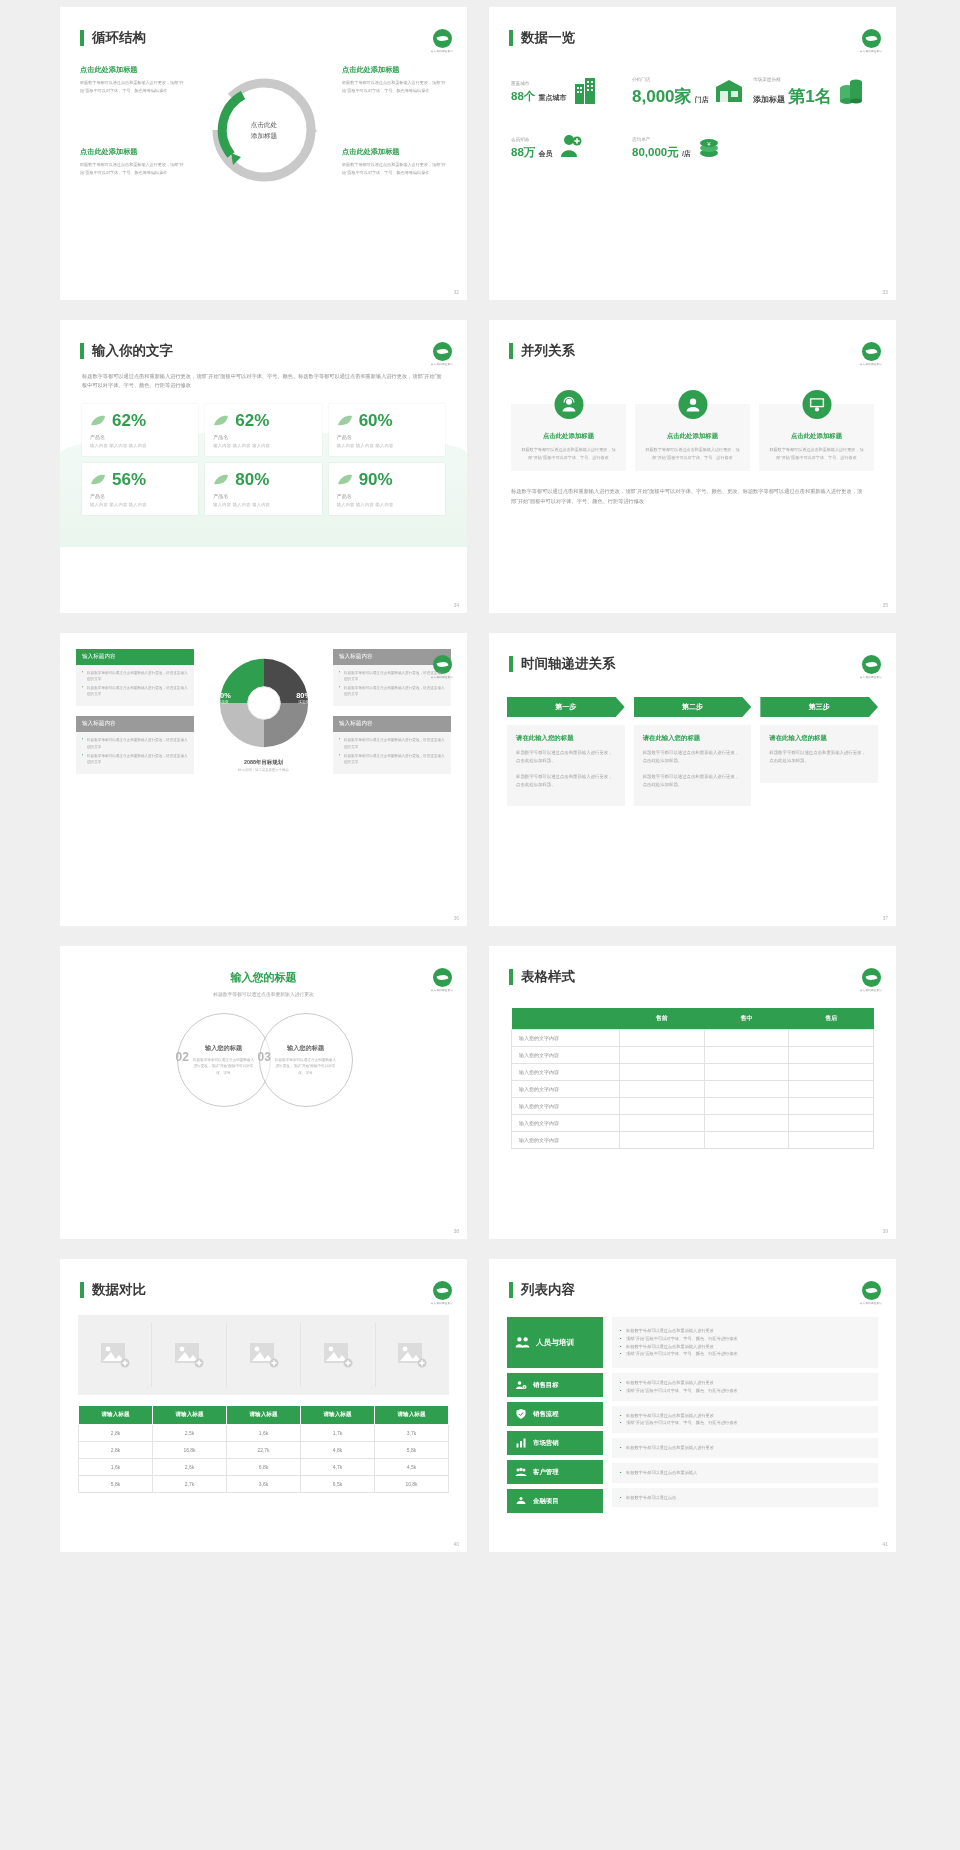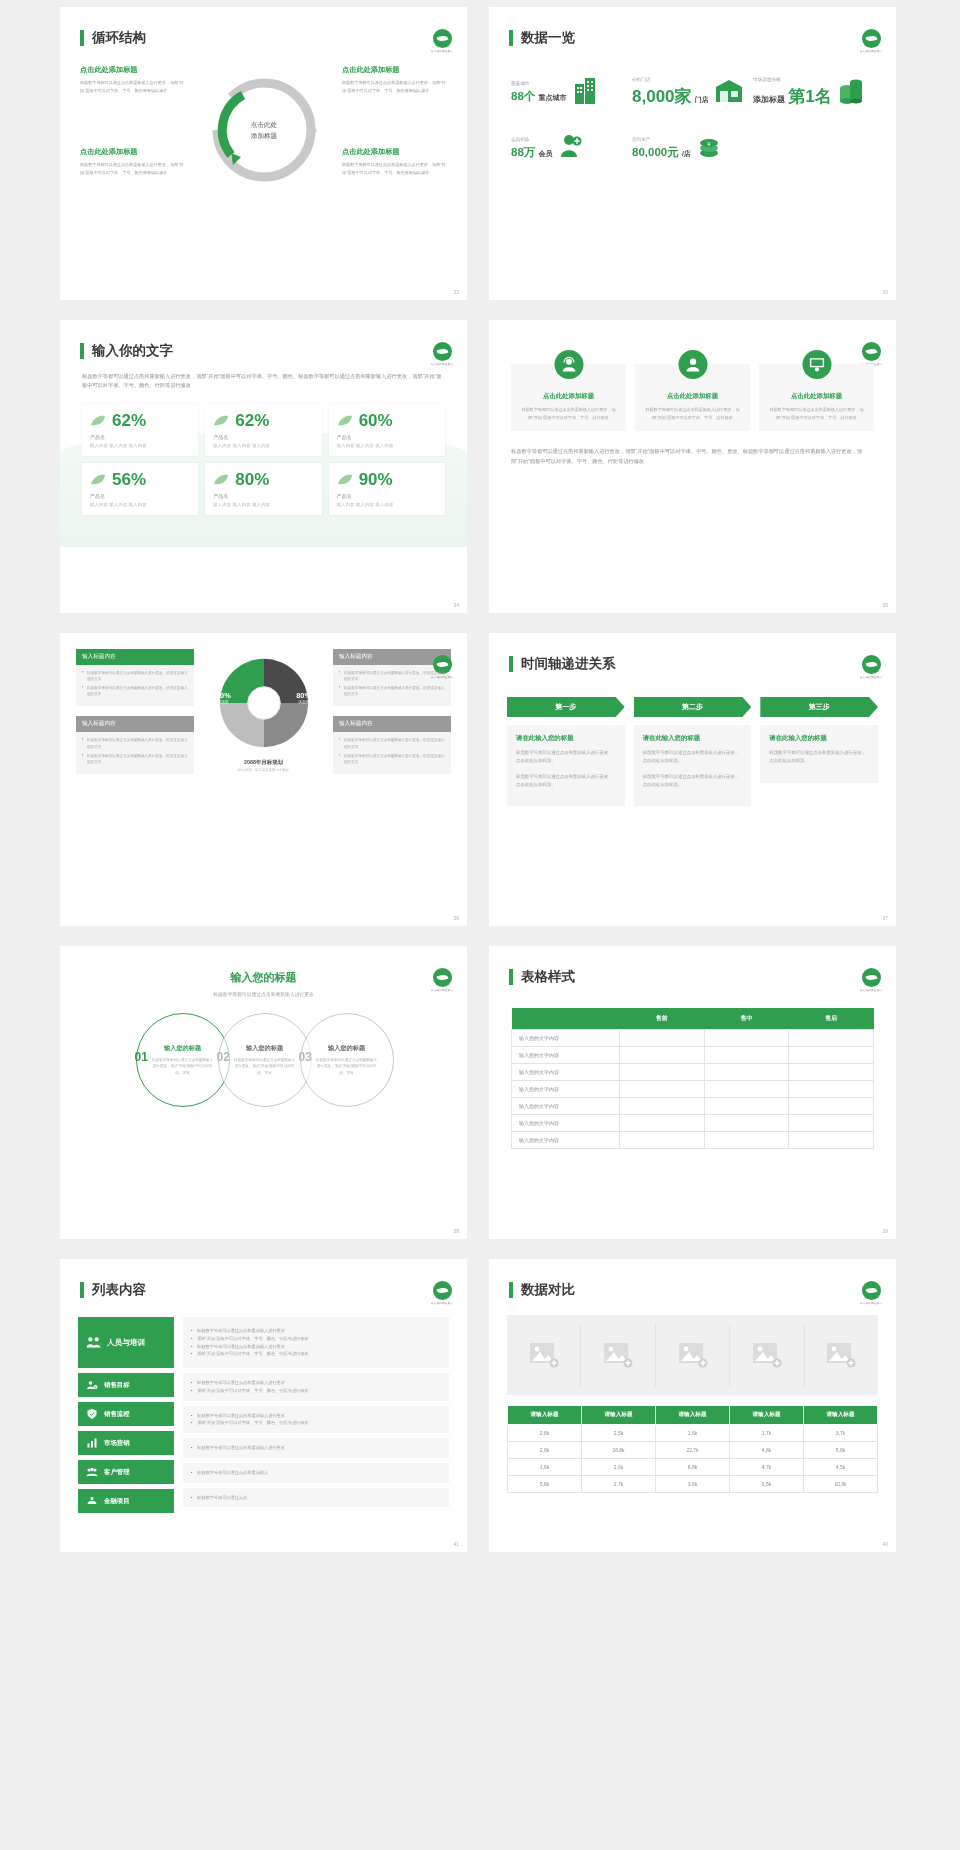--- a/index.html
+++ b/index.html
@@ -395,20 +395,24 @@
           <div class="p-val">90%</div>
         </div>
         <div class="p-name">产品名</div>
         <div class="p-sub">输入内容  输入内容  输入内容</div>
       </div>
     </div>
     <div class="slide-num">34</div>
   </div>
 
   <div class="slide">
+    <div class="title-row">
+      <div class="title-bar"></div>
+      <div class="title-txt">并列关系</div>
+    </div>
     <div class="logo">
       <div class="mark"></div>
       <div class="lt">南方有机绿色食品</div>
     </div>
     <div class="par-grid" style="margin-top:22px;">
       <div class="par-card">
         <div class="par-circle">
           <svg width="17" height="17" viewBox="0 0 24 24">
               <circle cx="12" cy="8" r="4.2" fill="#fff"></circle>
               <path d="M3 22 C3 14 21 14 21 22 Z" fill="#fff"></path>
@@ -564,25 +568,20 @@
   <div class="slide">
     <div class="logo">
       <div class="mark"></div>
       <div class="lt">南方有机绿色食品</div>
     </div>
     <div class="tc-head">
       <h3>输入您的标题</h3>
       <p>标题数字等都可以通过点击和重新输入进行更改</p>
     </div>
     <div class="tc-row">
-      <div class="tc-circle active" style="position:relative;">
-        <div class="tc-num" style="left:-2px;top:36px;color:#2f9e4f;">01</div>
-        <h5>输入您的标题</h5>
-        <p>标题数字等都可以通过点击和重新输入进行更改，顶部“开始”面板中可以对字体、字号</p>
-      </div>
       <div class="tc-circle" style="position:relative;">
         <div class="tc-num" style="left:-2px;top:36px;">02</div>
         <h5>输入您的标题</h5>
         <p>标题数字等都可以通过点击和重新输入进行更改，顶部“开始”面板中可以对字体、字号</p>
       </div>
       <div class="tc-circle" style="position:relative;justify-content:center;">
         <div class="tc-num" style="left:-2px;top:36px;">03</div>
         <h5>输入您的标题</h5>
         <p>标题数字等都可以通过点击和重新输入进行更改，顶部“开始”面板中可以对字体、字号</p>
       </div>
@@ -647,122 +646,20 @@
           </tr>
         <tr>
             <td class="first">输入您的文字内容</td>
             <td></td>
             <td></td>
             <td></td>
           </tr>
       </tbody>
     </table>
     <div class="slide-num">39</div>
-  </div>
-
-  <div class="slide">
-    <div class="title-row">
-      <div class="title-bar"></div>
-      <div class="title-txt">列表内容</div>
-    </div>
-    <div class="logo">
-      <div class="mark"></div>
-      <div class="lt">南方有机绿色食品</div>
-    </div>
-    <div class="ls-wrap">
-      <div class="ls-left">
-        <div class="ls-item big">
-          <svg width="15" height="15" viewBox="0 0 24 24">
-              <circle cx="7" cy="7" r="3.4" fill="#fff"></circle>
-              <circle cx="17" cy="7" r="3.4" fill="#fff"></circle>
-              <path d="M1 20 C1 13 13 13 13 20 Z" fill="#fff"></path>
-              <path d="M11 20 C11 14 23 14 23 20 Z" fill="#fff"></path>
-            </svg>
-          <span>人员与培训</span>
-        </div>
-        <div class="ls-item">
-          <svg width="12" height="12" viewBox="0 0 24 24">
-              <circle cx="9" cy="8" r="3.6" fill="#fff"></circle>
-              <path d="M2 20 C2 13 16 13 16 20 Z" fill="#fff"></path>
-              <circle cx="19" cy="16" r="4" fill="#fff"></circle>
-              <circle cx="19" cy="16" r="1.6" fill="#2f9e4f"></circle>
-            </svg>
-          <span>销售目标</span>
-        </div>
-        <div class="ls-item">
-          <svg width="12" height="12" viewBox="0 0 24 24">
-              <path d="M12 2 L21 5 V12 C21 17 12 22 12 22 C12 22 3 17 3 12 V5 Z" fill="#fff"></path>
-              <polyline points="8,12 11,15 16,9" stroke="#2f9e4f" stroke-width="2" fill="none"></polyline>
-            </svg>
-          <span>销售流程</span>
-        </div>
-        <div class="ls-item">
-          <svg width="12" height="12" viewBox="0 0 24 24">
-              <rect x="3" y="13" width="4" height="8" fill="#fff"></rect>
-              <rect x="10" y="8" width="4" height="13" fill="#fff"></rect>
-              <rect x="17" y="3" width="4" height="18" fill="#fff"></rect>
-            </svg>
-          <span>市场营销</span>
-        </div>
-        <div class="ls-item">
-          <svg width="12" height="12" viewBox="0 0 24 24">
-              <circle cx="6" cy="8" r="3" fill="#fff"></circle>
-              <circle cx="18" cy="8" r="3" fill="#fff"></circle>
-              <circle cx="12" cy="7" r="3.4" fill="#fff"></circle>
-              <path d="M1 20 C1 14 23 14 23 20 Z" fill="#fff"></path>
-            </svg>
-          <span>客户管理</span>
-        </div>
-        <div class="ls-item">
-          <svg width="12" height="12" viewBox="0 0 24 24">
-              <path d="M3 18 C3 9 21 9 21 18 Z" fill="#fff"></path>
-              <circle cx="12" cy="7" r="3" fill="#fff"></circle>
-            </svg>
-          <span>金融项目</span>
-        </div>
-      </div>
-      <div class="ls-right">
-        <div class="ls-row tall">
-          <ul style="margin:0;padding:0;">
-            <li>标题数字等都可以通过点击和重新输入进行更改</li>
-            <li>顶部“开始”面板中可以对字体、字号、颜色、行距等进行修改</li>
-            <li>标题数字等都可以通过点击和重新输入进行更改</li>
-            <li>顶部“开始”面板中可以对字体、字号、颜色、行距等进行修改</li>
-          </ul>
-        </div>
-        <div class="ls-row">
-          <ul style="margin:0;padding:0;">
-            <li>标题数字等都可以通过点击和重新输入进行更改</li>
-            <li>顶部“开始”面板中可以对字体、字号、颜色、行距等进行修改</li>
-          </ul>
-        </div>
-        <div class="ls-row">
-          <ul style="margin:0;padding:0;">
-            <li>标题数字等都可以通过点击和重新输入进行更改</li>
-            <li>顶部“开始”面板中可以对字体、字号、颜色、行距等进行修改</li>
-          </ul>
-        </div>
-        <div class="ls-row">
-          <ul style="margin:0;padding:0;">
-            <li>标题数字等都可以通过点击和重新输入进行更改</li>
-          </ul>
-        </div>
-        <div class="ls-row">
-          <ul style="margin:0;padding:0;">
-            <li>标题数字等都可以通过点击和重新输入</li>
-          </ul>
-        </div>
-        <div class="ls-row">
-          <ul style="margin:0;padding:0;">
-            <li>标题数字等都可以通过点击</li>
-          </ul>
-        </div>
-      </div>
-    </div>
-    <div class="slide-num">41</div>
   </div>
 
   <div class="slide">
     <div class="title-row">
       <div class="title-bar"></div>
       <div class="title-txt">数据对比</div>
     </div>
     <div class="logo">
       <div class="mark"></div>
       <div class="lt">南方有机绿色食品</div>
@@ -861,13 +758,115 @@
             <td>2,7k</td>
             <td>3,6k</td>
             <td>6,5k</td>
             <td>10,8k</td>
           </tr>
       </tbody>
     </table>
     <div class="slide-num">40</div>
   </div>
 
+  <div class="slide">
+    <div class="title-row">
+      <div class="title-bar"></div>
+      <div class="title-txt">列表内容</div>
+    </div>
+    <div class="logo">
+      <div class="mark"></div>
+      <div class="lt">南方有机绿色食品</div>
+    </div>
+    <div class="ls-wrap">
+      <div class="ls-left">
+        <div class="ls-item big">
+          <svg width="15" height="15" viewBox="0 0 24 24">
+              <circle cx="7" cy="7" r="3.4" fill="#fff"></circle>
+              <circle cx="17" cy="7" r="3.4" fill="#fff"></circle>
+              <path d="M1 20 C1 13 13 13 13 20 Z" fill="#fff"></path>
+              <path d="M11 20 C11 14 23 14 23 20 Z" fill="#fff"></path>
+            </svg>
+          <span>人员与培训</span>
+        </div>
+        <div class="ls-item">
+          <svg width="12" height="12" viewBox="0 0 24 24">
+              <circle cx="9" cy="8" r="3.6" fill="#fff"></circle>
+              <path d="M2 20 C2 13 16 13 16 20 Z" fill="#fff"></path>
+              <circle cx="19" cy="16" r="4" fill="#fff"></circle>
+              <circle cx="19" cy="16" r="1.6" fill="#2f9e4f"></circle>
+            </svg>
+          <span>销售目标</span>
+        </div>
+        <div class="ls-item">
+          <svg width="12" height="12" viewBox="0 0 24 24">
+              <path d="M12 2 L21 5 V12 C21 17 12 22 12 22 C12 22 3 17 3 12 V5 Z" fill="#fff"></path>
+              <polyline points="8,12 11,15 16,9" stroke="#2f9e4f" stroke-width="2" fill="none"></polyline>
+            </svg>
+          <span>销售流程</span>
+        </div>
+        <div class="ls-item">
+          <svg width="12" height="12" viewBox="0 0 24 24">
+              <rect x="3" y="13" width="4" height="8" fill="#fff"></rect>
+              <rect x="10" y="8" width="4" height="13" fill="#fff"></rect>
+              <rect x="17" y="3" width="4" height="18" fill="#fff"></rect>
+            </svg>
+          <span>市场营销</span>
+        </div>
+        <div class="ls-item">
+          <svg width="12" height="12" viewBox="0 0 24 24">
+              <circle cx="6" cy="8" r="3" fill="#fff"></circle>
+              <circle cx="18" cy="8" r="3" fill="#fff"></circle>
+              <circle cx="12" cy="7" r="3.4" fill="#fff"></circle>
+              <path d="M1 20 C1 14 23 14 23 20 Z" fill="#fff"></path>
+            </svg>
+          <span>客户管理</span>
+        </div>
+        <div class="ls-item">
+          <svg width="12" height="12" viewBox="0 0 24 24">
+              <path d="M3 18 C3 9 21 9 21 18 Z" fill="#fff"></path>
+              <circle cx="12" cy="7" r="3" fill="#fff"></circle>
+            </svg>
+          <span>金融项目</span>
+        </div>
+      </div>
+      <div class="ls-right">
+        <div class="ls-row tall">
+          <ul style="margin:0;padding:0;">
+            <li>标题数字等都可以通过点击和重新输入进行更改</li>
+            <li>顶部“开始”面板中可以对字体、字号、颜色、行距等进行修改</li>
+            <li>标题数字等都可以通过点击和重新输入进行更改</li>
+            <li>顶部“开始”面板中可以对字体、字号、颜色、行距等进行修改</li>
+          </ul>
+        </div>
+        <div class="ls-row">
+          <ul style="margin:0;padding:0;">
+            <li>标题数字等都可以通过点击和重新输入进行更改</li>
+            <li>顶部“开始”面板中可以对字体、字号、颜色、行距等进行修改</li>
+          </ul>
+        </div>
+        <div class="ls-row">
+          <ul style="margin:0;padding:0;">
+            <li>标题数字等都可以通过点击和重新输入进行更改</li>
+            <li>顶部“开始”面板中可以对字体、字号、颜色、行距等进行修改</li>
+          </ul>
+        </div>
+        <div class="ls-row">
+          <ul style="margin:0;padding:0;">
+            <li>标题数字等都可以通过点击和重新输入进行更改</li>
+          </ul>
+        </div>
+        <div class="ls-row">
+          <ul style="margin:0;padding:0;">
+            <li>标题数字等都可以通过点击和重新输入</li>
+          </ul>
+        </div>
+        <div class="ls-row">
+          <ul style="margin:0;padding:0;">
+            <li>标题数字等都可以通过点击</li>
+          </ul>
+        </div>
+      </div>
+    </div>
+    <div class="slide-num">41</div>
+  </div>
+
 </div>
 
 </body></html>

